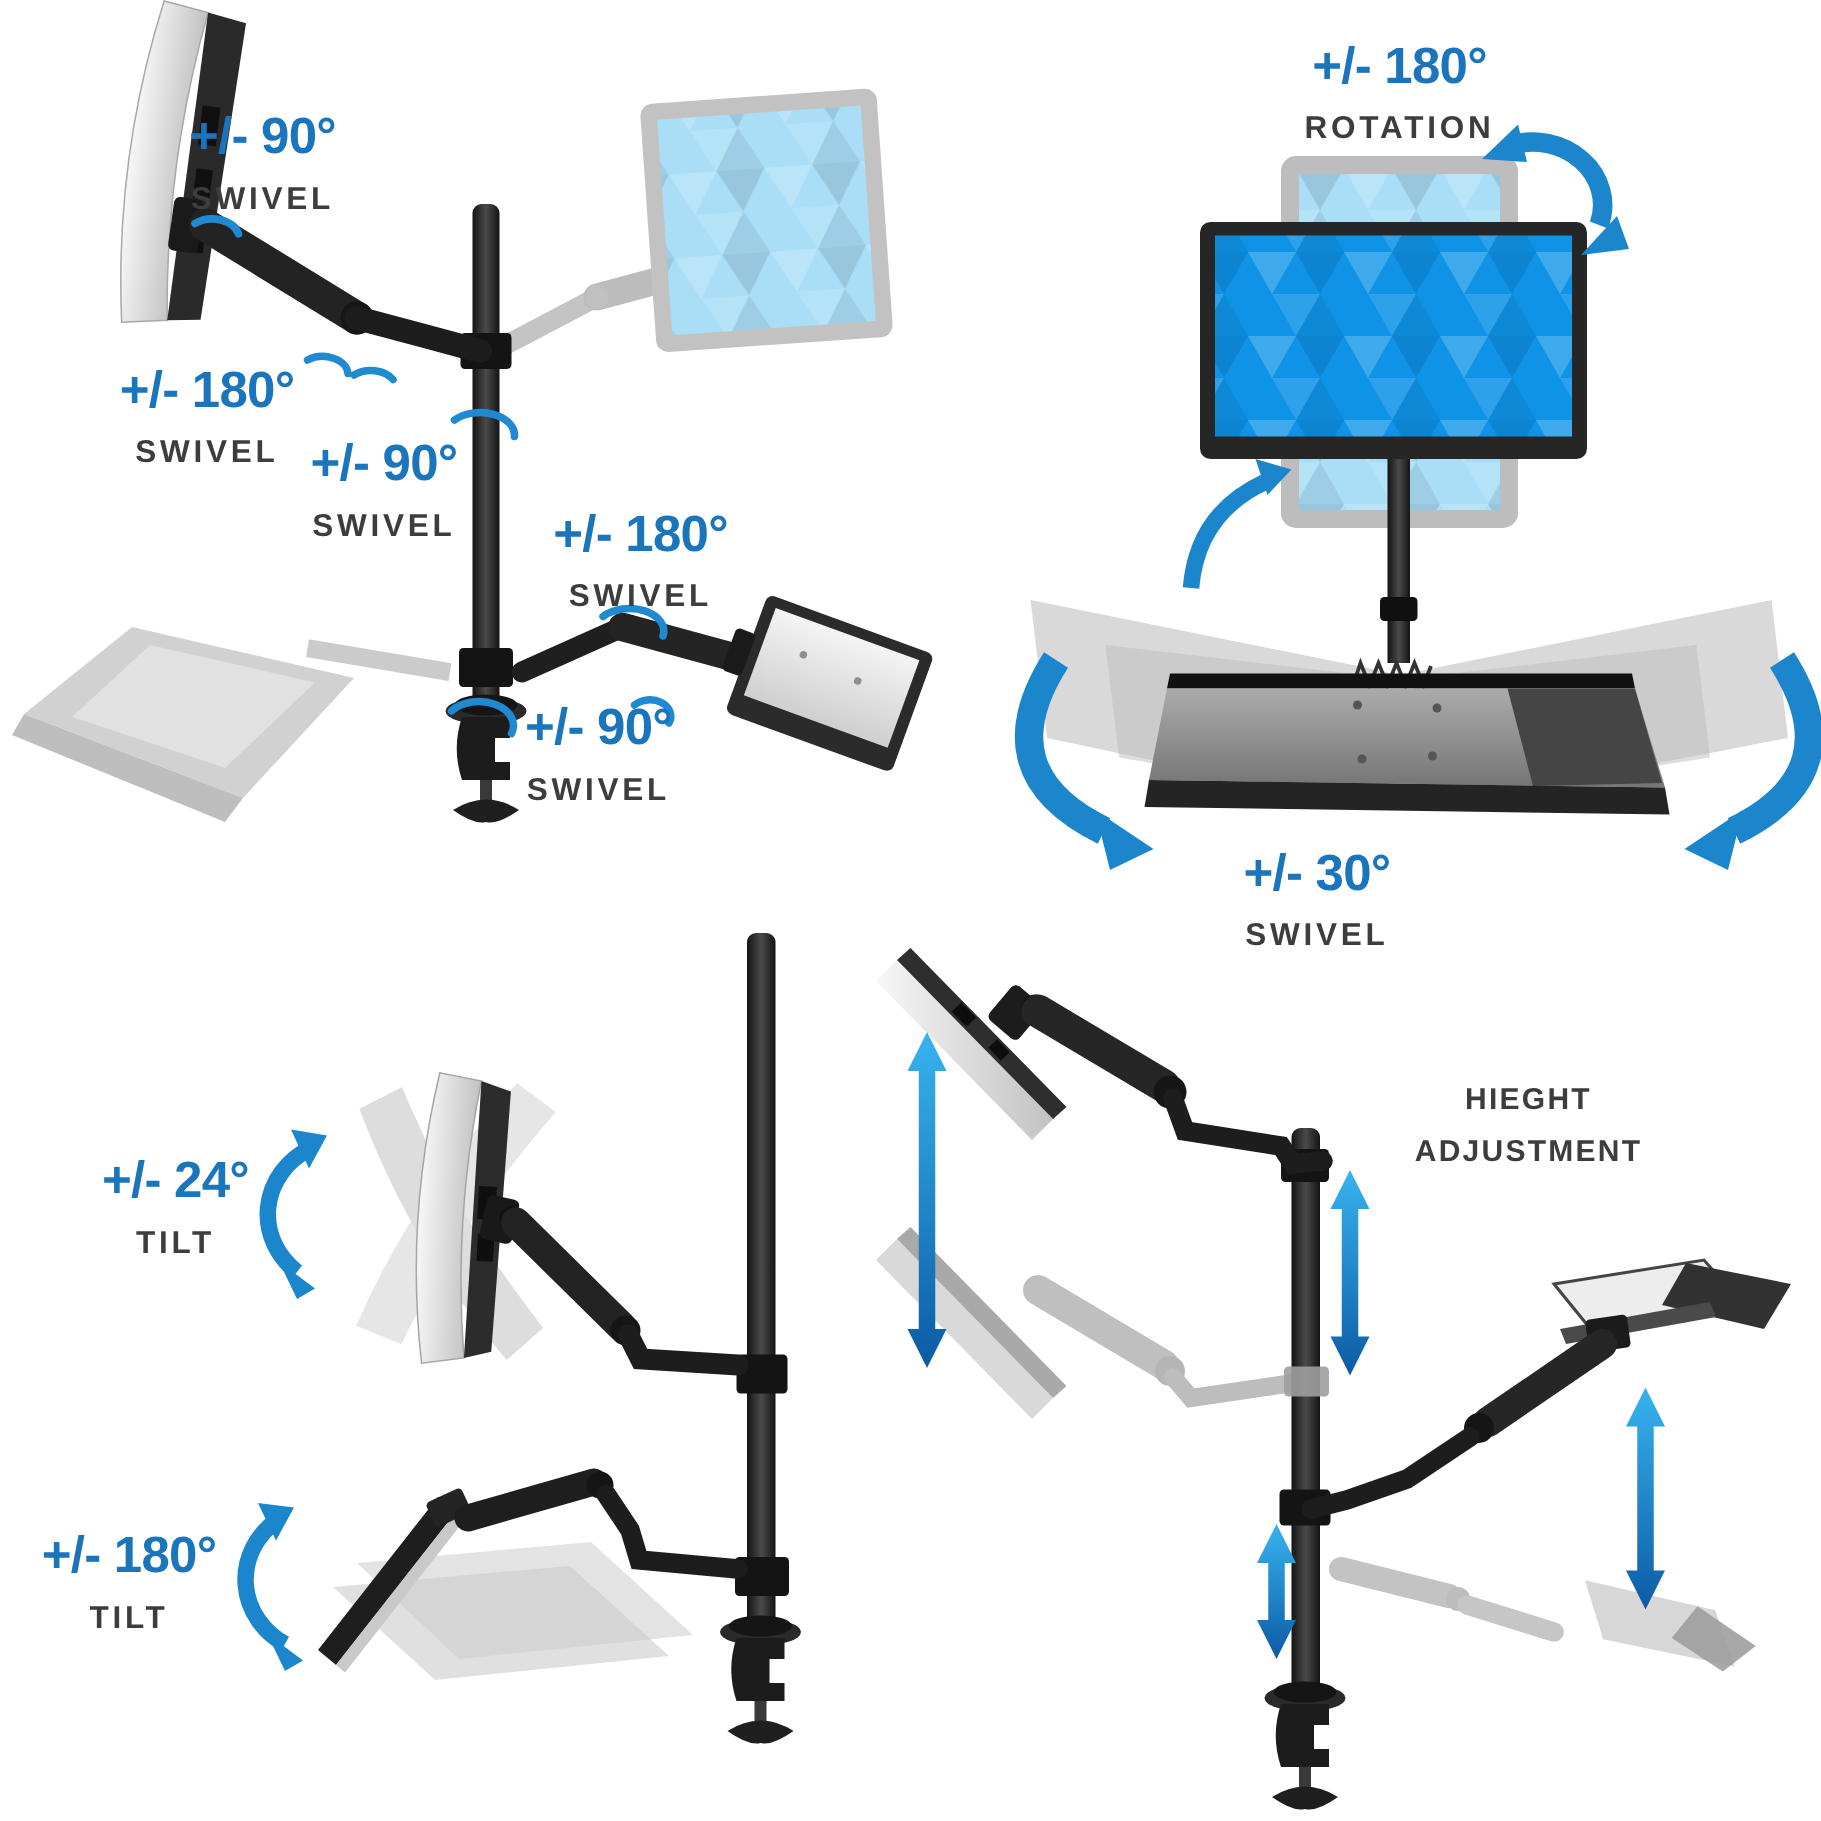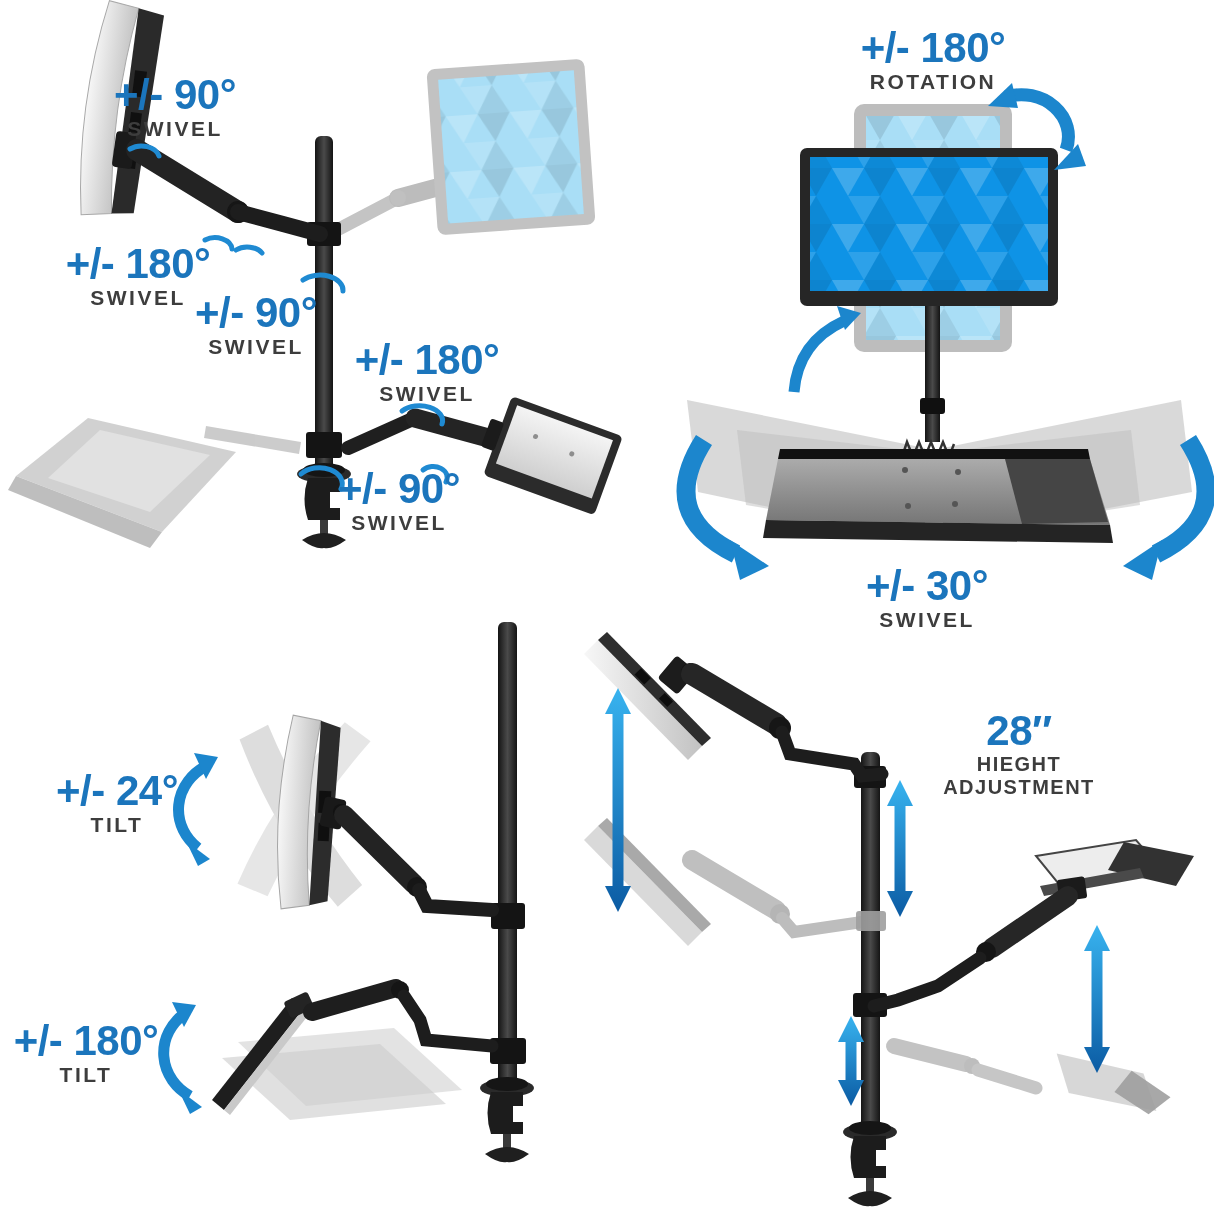--- a/index.html
+++ b/index.html
@@ -1,21 +1,21 @@
 <!DOCTYPE html>
 <html><head>
 <meta charset="utf-8">
 <style>
   html,body{margin:0;padding:0;background:#fff;}
   .stage{position:relative;width:1214px;height:1214px;background:#ffffff;overflow:hidden;
          font-family:"Liberation Sans",sans-serif;}
   .art{position:absolute;left:0;top:0;}
   .lbl{position:absolute;transform:translateX(-50%);text-align:center;white-space:nowrap;}
-  .lbl .val{color:#1b75bc;font-weight:bold;font-size:42px;line-height:1.02;letter-spacing:-.5px;}
-  .lbl .cap{color:#3d3d3d;font-weight:bold;font-size:21px;line-height:1.15;letter-spacing:2.5px;margin-top:0;}
+  .lbl .val{color:#1b75bc;font-weight:bold;font-size:34px;line-height:1.02;letter-spacing:-.5px;}
+  .lbl .cap{color:#3d3d3d;font-weight:bold;font-size:21px;line-height:1.15;letter-spacing:2.5px;margin-top:12px;}
   .lbl-br .cap{font-size:20px;letter-spacing:1.5px;}
 </style>
 </head>
 <body>
 
 <div class="stage">
 
 <svg class="art" width="1214" height="1214" viewBox="0 0 1214 1214" aria-hidden="true">
   <defs>
     <linearGradient id="gSilver" x1="0" y1="0" x2="1" y2="0">
@@ -312,33 +312,32 @@
 </div>
 <div class="lbl" style="left:399px;top:468px">
   <div class="val">+/- 90°</div>
   <div class="cap">SWIVEL</div>
 </div>
 
 <div class="lbl" style="left:933px;top:27px">
   <div class="val">+/- 180°</div>
   <div class="cap">ROTATION</div>
 </div>
-<div class="lbl" style="left:927px;top:565px">
+<div class="lbl" style="left:878px;top:565px">
   <div class="val">+/- 30°</div>
   <div class="cap">SWIVEL</div>
 </div>
 
 <div class="lbl" style="left:117px;top:770px">
   <div class="val">+/- 24°</div>
   <div class="cap">TILT</div>
 </div>
 <div class="lbl" style="left:86px;top:1020px">
   <div class="val">+/- 180°</div>
   <div class="cap">TILT</div>
 </div>
 
 <div class="lbl lbl-br" style="left:1019px;top:710px">
-  <div class="val">28″</div>
   <div class="cap">HIEGHT</div>
   <div class="cap">ADJUSTMENT</div>
 </div>
 
 </div>
 
 </body></html>

